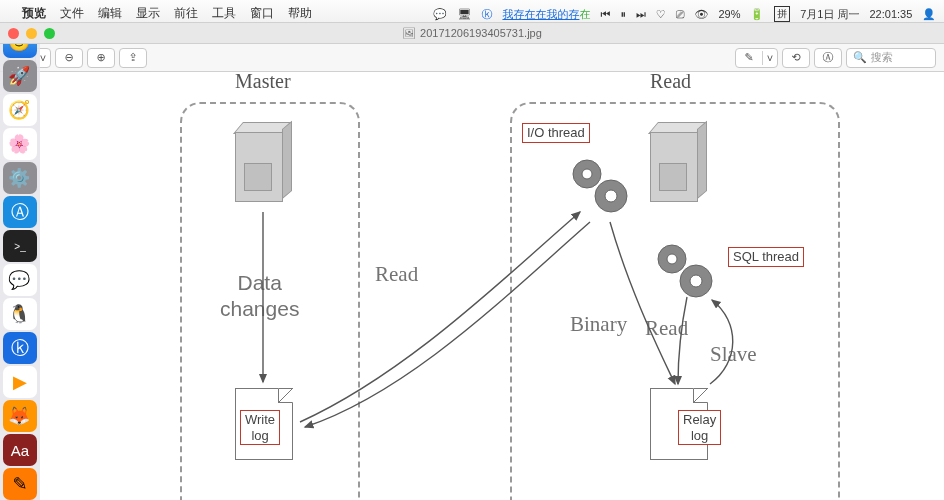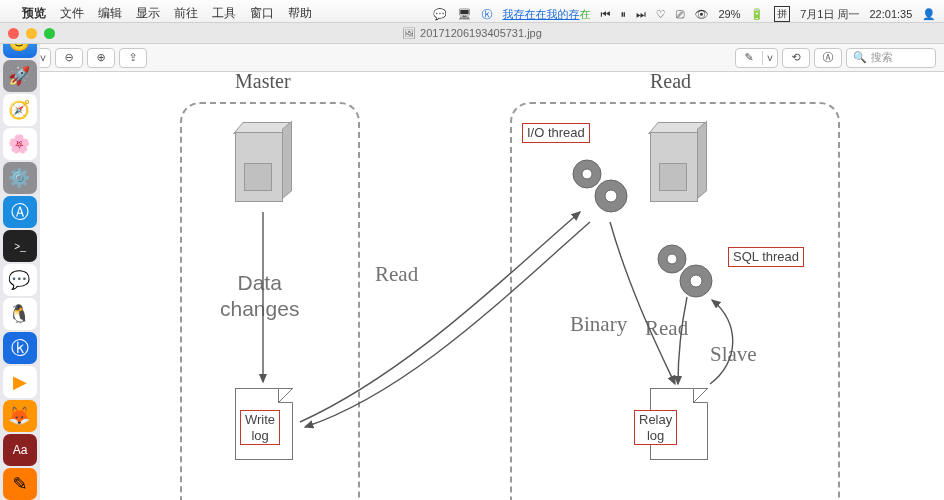--- a/index.html
+++ b/index.html
@@ -42,21 +42,21 @@
 .gears svg{filter:blur(0.3px)}
 .gears-io{left:415px;top:80px}
 .gears-sql{left:500px;top:165px}
 .doc{position:absolute;width:58px;height:72px;background:#fff;border:1.5px solid #777}
 .doc::before{content:"";position:absolute;right:-1px;top:-1px;width:14px;height:14px;background:#fff;border-left:1.5px solid #777;border-bottom:1.5px solid #777;transform:rotate(0deg);clip-path:polygon(0 0,100% 100%,0 100%)}
 .doc::after{content:"";position:absolute;right:-1px;top:-1px;width:14px;height:14px;background:linear-gradient(135deg,transparent 48%,#777 48%,#777 52%,#fff 52%)}
 .doc-m{left:85px;top:316px}
 .doc-s{left:500px;top:316px}
 .doc-label{position:absolute;border:1.5px solid #c0392b;font-size:13px;color:#444;text-align:center;padding:1px 4px;line-height:1.2;background:#fff}
 .dl-binary{left:90px;top:338px}
-.dl-relay{left:484px;top:338px}
+.dl-relay{left:528px;top:338px}
 .dl-io{left:372px;top:51px}
 .dl-sql{left:578px;top:175px}
 .ann{position:absolute;font-size:21px;color:#737373;font-family:Georgia,serif}
 .ann-data{left:70px;top:198px;text-align:center;line-height:1.2}
 .ann-read{left:225px;top:190px}
 .ann-write{left:420px;top:240px}
 .ann-read2{left:495px;top:244px}
 .ann-replay{left:560px;top:270px}
 svg.arrows{position:absolute;left:0;top:0;width:720px;height:500px;pointer-events:none}
 </style>
@@ -101,21 +101,21 @@
   <div class="dock-item" style="background:#fff;color:#1a6de0">🧭</div>
   <div class="dock-item" style="background:#fff">🌸</div>
   <div class="dock-item" style="background:#8e8e93">⚙️</div>
   <div class="dock-item" style="background:#1a8de0;color:#fff">Ⓐ</div>
   <div class="dock-item" style="background:#222;color:#eee;font-size:10px">&gt;_</div>
   <div class="dock-item" style="background:#fff">💬</div>
   <div class="dock-item" style="background:#fff">🐧</div>
   <div class="dock-item" style="background:#1a6de0;color:#fff">ⓚ</div>
   <div class="dock-item" style="background:#fff;color:#ff9500">▶</div>
   <div class="dock-item" style="background:#ff9500">🦊</div>
-  <div class="dock-item" style="background:#8b2020;color:#fff;font-size:12px">Aa</div>
+  <div class="dock-item" style="background:#8b2020;color:#fff;font-size:15px">Aa</div>
   <div class="dock-item" style="background:#ff7a00">✎</div>
 </div>
 
 <div class="titlebar">
   <div class="traffic">
     <span class="tr-r"></span>
     <span class="tr-y"></span>
     <span class="tr-g"></span>
   </div>
   <div class="title">

